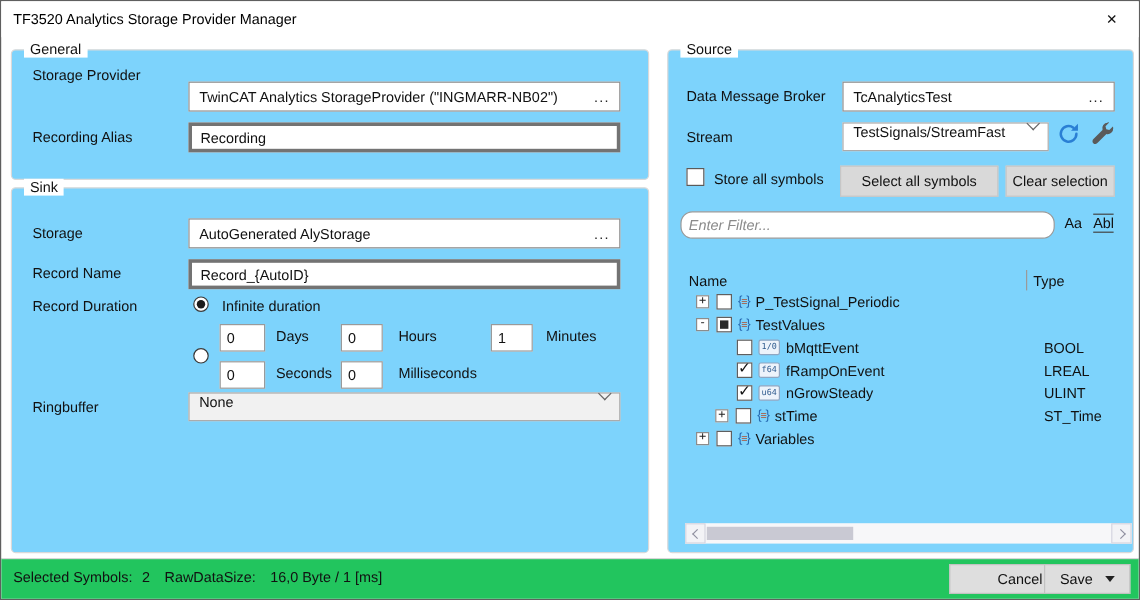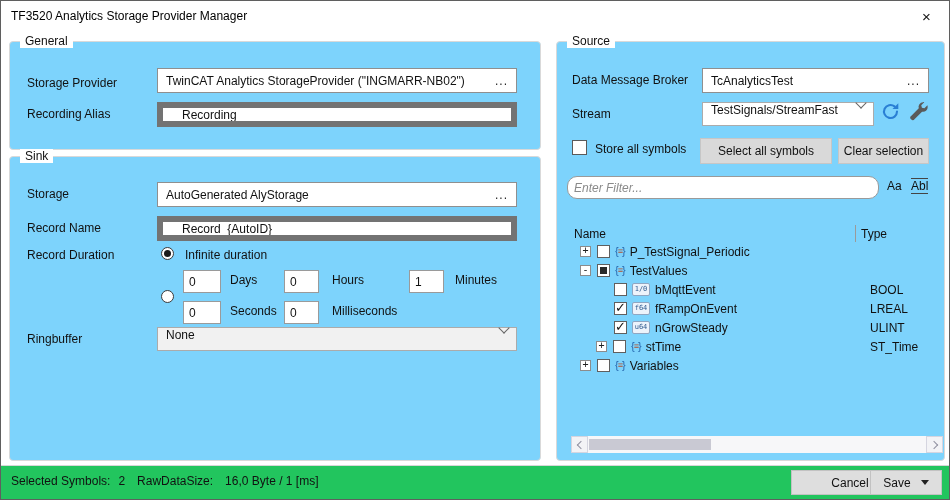--- a/index.html
+++ b/index.html
@@ -7,21 +7,21 @@
   .dialog{position:relative;width:948px;height:498px;background:#fff;border:1px solid #5f5f5f;overflow:hidden;}
   .titlebar{position:absolute;left:0;top:0;width:100%;height:30px;background:#fff;display:flex;align-items:center;}
   .title{margin-left:10px;font-size:12px;color:#000;}
   .closebtn{position:absolute;right:0;top:0;width:45px;height:30px;display:flex;align-items:center;justify-content:center;font-size:15px;color:#111;cursor:default;}
   .gb{position:absolute;border:1px solid #d9d9d9;border-radius:4px;background:#7dd3fc;}
   .legend{position:absolute;top:-8px;left:10px;background:#fff;padding:0 5px;font-size:12px;color:#111;}
   .flabel{position:absolute;font-size:12px;color:#111;white-space:nowrap;}
   .combo{position:absolute;border:1px solid #8f8f8f;background:#fff;display:flex;align-items:center;padding:0 8px;box-sizing:border-box;height:25px;}
   .combo .txt{flex:1;white-space:nowrap;overflow:hidden;}
   .combo .dots{margin-left:8px;color:#222;letter-spacing:1px;cursor:default;}
-  .textbox{position:absolute;border:6px solid #737373;background:#fff;font:inherit;padding:0 19px;box-sizing:border-box;height:25px;outline:none;color:#111;}
+  .textbox{position:absolute;border:3px solid #737373;background:#fff;font:inherit;padding:0 7px;box-sizing:border-box;height:25px;outline:none;color:#111;}
   .numbox{position:absolute;border:1px solid #9a9a9a;background:#fff;font:inherit;padding:0 5px;box-sizing:border-box;height:23px;outline:none;color:#111;}
   .select{position:absolute;border:1px solid #ababab;background:#fff;display:flex;align-items:flex-start;padding:0 8px;box-sizing:border-box;height:24px;}
   .select .txt{flex:1;white-space:nowrap;overflow:hidden;}
   .select.gray{background:#f1f1f1;}
   .chev{width:7px;height:7px;border-right:1.4px solid #666;border-bottom:1.4px solid #666;transform:rotate(45deg);margin-top:-4px;flex:none;}
   .radio{position:absolute;width:13px;height:13px;border:1px solid #3a3a3a;border-radius:50%;background:#fff;box-sizing:border-box;}
   .radio.sel::after{content:"";position:absolute;left:2px;top:2px;right:2px;bottom:2px;background:#1b1b1b;border-radius:50%;}
   .cbox{position:absolute;width:15px;height:15px;border:1px solid #5a5a5a;background:#fff;box-sizing:border-box;}
   .btn{position:absolute;background:#d9d9d9;border:1px solid #c6c6c6;display:flex;align-items:center;justify-content:center;font-size:12px;color:#111;box-sizing:border-box;cursor:default;}
   .fbtn{position:absolute;background:#dedede;border:1px solid #c2c2c2;display:flex;align-items:center;justify-content:center;font-size:12px;color:#111;box-sizing:border-box;cursor:default;}
@@ -64,21 +64,21 @@
 
   <div class="titlebar">
     <span class="title">TF3520 Analytics Storage Provider Manager</span>
     <span class="closebtn">
         <span>×</span>
       </span>
   </div>
 
   <div class="gb" style="left:8px;top:40px;width:530px;height:107px;">
     <span class="legend">General</span>
-    <span class="flabel" style="left:17px;top:34px;">Storage Provider</span>
+    <span class="flabel" style="left:17px;top:14px;">Storage Provider</span>
     <div class="combo" style="left:147px;top:26px;width:360px;">
       <span class="txt">TwinCAT Analytics StorageProvider ("INGMARR-NB02")</span>
       <span class="dots">...</span>
     </div>
     <span class="flabel" style="left:17px;top:65px;">Recording Alias</span>
     <input class="textbox" style="left: 147px; top: 60px; width: 360px;" value="Recording">
   </div>
 
   <div class="gb" style="left:8px;top:155px;width:530px;height:303px;">
     <span class="legend">Sink</span>

